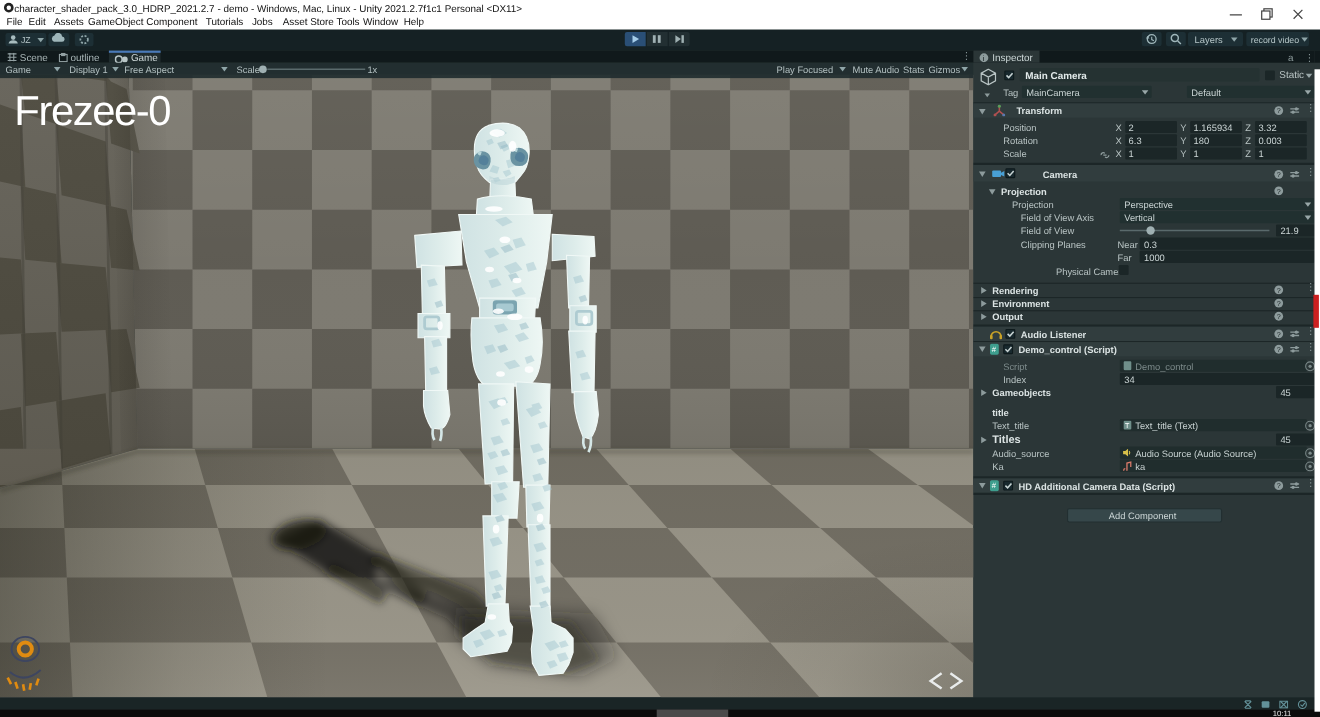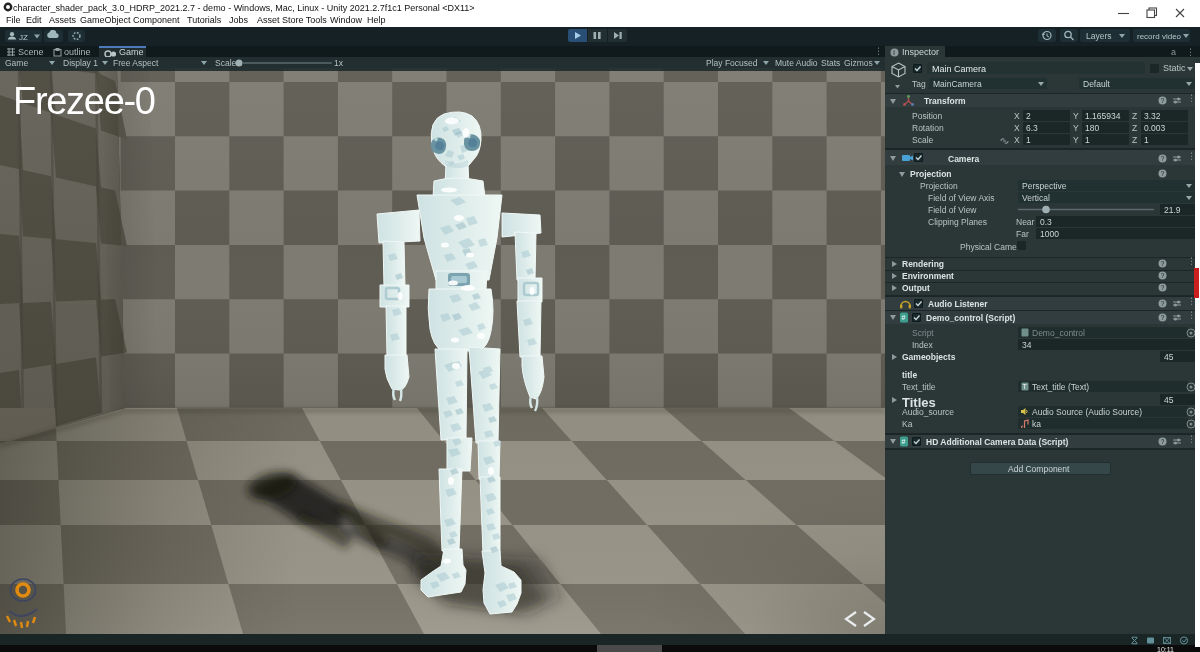--- a/index.html
+++ b/index.html
@@ -490,21 +490,21 @@
     <path d="M8.5 1 L15 4.5 L15 11.5 L8.5 15 L2 11.5 L2 4.5 Z M2 4.5 L8.5 8 L15 4.5 M8.5 8 L8.5 15" fill="none" stroke="#b9c4c4" stroke-width="1.1"></path>
   </svg>
 <svg class="abs" width="7" height="5" style="left:894px;top:84px">
     <path d="M1 1 L6 1 L3.5 4.5 Z" fill="#8d9b9c"></path>
   </svg>
 <div class="abs" style="left:913px;top:64px;width:9px;height:9px;background:#18292e;border:1px solid #0e1a1c;border-radius:1px"></div>
 <svg class="abs" width="9" height="9" style="left:913px;top:64px">
     <path d="M2 4.5 L4 6.5 L7.5 2.5" stroke="#c6d2d2" stroke-width="1.4" fill="none"></path>
   </svg>
 <div class="abs" style="left:927px;top:62px;width:218px;height:12px;background:#253232;border-radius:1px"></div>
-<div class="abs txt" style="left:932px;top:64px;font-size:9px;color:#e2eaea;font-weight:normal">Main Camera</div>
+<div class="abs txt" style="left:932px;top:64px;font-size:9px;color:#e2eaea;font-weight:bold">Main Camera</div>
 <div class="abs" style="left:1150px;top:64px;width:9px;height:9px;background:#1b2627;border-radius:1px"></div>
 <div class="abs txt" style="left:1163px;top:63px;font-size:9px;color:#b9c4c4">Static</div>
 <svg class="abs" width="8" height="6" style="left:1186px;top:66px">
     <path d="M1 1 L7 1 L4 5 Z" fill="#99a7a8"></path>
   </svg>
 <div class="abs txt" style="left:912px;top:79px;font-size:8.5px;color:#b9c4c4">Tag</div>
 <div class="abs" style="left:929px;top:78px;width:118px;height:11px;background:#213030;border-radius:1px"></div>
 <div class="abs txt" style="left:933px;top:79px;font-size:8.5px;color:#c9d3d3">MainCamera</div>
 <svg class="abs" width="8" height="6" style="left:1037px;top:81px">
     <path d="M1 1 L7 1 L4 5 Z" fill="#99a7a8"></path>
@@ -731,21 +731,21 @@
     <text x="1.8" y="7" font-size="6.5" fill="#fff">T</text>
   </svg>
 <div class="abs txt" style="left:1032px;top:382px;font-size:8.5px;color:#c9d3d3">Text_title (Text)</div>
 <svg class="abs" width="10" height="10" style="left:1186px;top:382px">
     <circle cx="5" cy="5" r="4" fill="none" stroke="#7d8b8b" stroke-width="1"></circle>
     <circle cx="5" cy="5" r="1.5" fill="#7d8b8b"></circle>
   </svg>
 <svg class="abs" width="8" height="8" style="left:890px;top:396px">
     <path d="M2 1 L2 7 L7 4 Z" fill="#8d9b9c"></path>
   </svg>
-<div class="abs txt" style="left:902px;top:395px;font-size:13px;color:#dbe3e3;font-weight:bold">Titles</div>
+<div class="abs txt" style="left:902px;top:395px;font-size:10px;color:#dbe3e3;font-weight:bold">Titles</div>
 <div class="abs" style="left:1160px;top:394px;width:35px;height:11px;background:#1b2627;border-radius:1px"></div>
 <div class="abs txt" style="left:1164px;top:395px;font-size:8.5px;color:#ccd6d6">45</div>
 <div class="abs txt" style="left:902px;top:407px;font-size:8.5px;color:#b9c4c4;">Audio_source</div>
 <div class="abs" style="left:1018px;top:406px;width:170px;height:11px;background:#202d2d;border-radius:1px"></div>
 <svg class="abs" width="9" height="9" style="left:1020px;top:407px">
     <path d="M1 3 L3 3 L5.5 1 L5.5 8 L3 6 L1 6 Z" fill="#d8c04a"></path>
     <path d="M6.5 3 a2.5 2.5 0 0 1 0 3" stroke="#d8c04a" fill="none"></path>
   </svg>
 <div class="abs txt" style="left:1032px;top:407px;font-size:8.5px;color:#c9d3d3">Audio Source (Audio Source)</div>
 <svg class="abs" width="10" height="10" style="left:1186px;top:407px">

